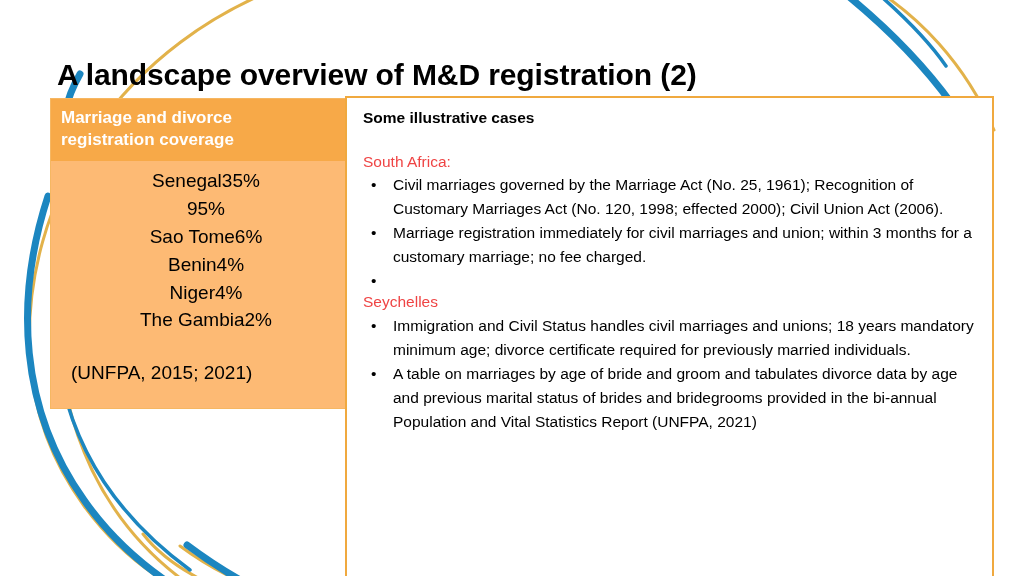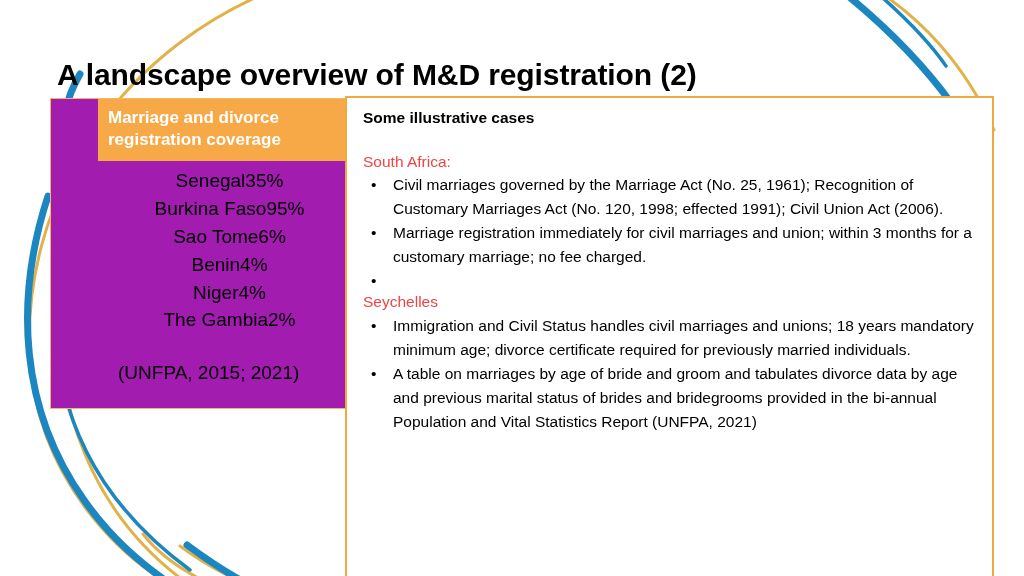--- a/index.html
+++ b/index.html
@@ -37,23 +37,22 @@
   }
 
   
   #left-table {
     position: absolute;
     left: 50px;
     top: 98px;
     width: 338px;
     height: 311px;
     border: 1px solid #F6B762;
-    background: #a21caf;
-    box-sizing: border-box;
-    padding-left: 47px;
+    background: #fdba74;
+    box-sizing: border-box;
   }
   #left-table-header {
     background: #F7A948;
     color: #ffffff;
     font-size: 17px;
     font-weight: bold;
     line-height: 1.32;
     padding: 8px 10px 9px 10px;
     box-sizing: border-box;
   }
@@ -166,21 +165,20 @@
       <span class="hdr-line">Marriage and divorce</span>
       <span class="hdr-line">registration coverage</span>
     </div>
     <div id="left-table-body">
 
       <div class="coverage-row">
         <span class="cname">Senegal</span>
         <span class="cval">35%</span>
       </div>
       <div class="coverage-row">
-        <span class="cname">Burkina Faso</span>
         <span class="cval">95%</span>
       </div>
       <div class="coverage-row">
         <span class="cname">Sao Tome</span>
         <span class="cval">6%</span>
       </div>
       <div class="coverage-row">
         <span class="cname">Benin</span>
         <span class="cval">4%</span>
       </div>
@@ -198,21 +196,21 @@
   </div>
 
   <div id="right-box">
     <div id="cases-heading">Some illustrative cases</div>
 
     <div class="case-group">
       <div class="case-country">South Africa:</div>
       <ul class="case-bullets">
         <li>
           <span class="bullet-dot">•</span>
-          <span>Civil marriages governed by the Marriage Act (No. 25, 1961); Recognition of Customary Marriages Act (No. 120, 1998; effected 1991); Civil Union Act (2006).</span>
+          <span>Civil marriages governed by the Marriage Act (No. 25, 1961); Recognition of Customary Marriages Act (No. 120, 1998; effected 2000); Civil Union Act (2006).</span>
         </li>
         <li>
           <span class="bullet-dot">•</span>
           <span>Marriage registration immediately for civil marriages and union; within 3 months for a customary marriage; no fee charged.</span>
         </li>
         <li>
           <span class="bullet-dot">•</span>
         </li>
       </ul>
     </div>

